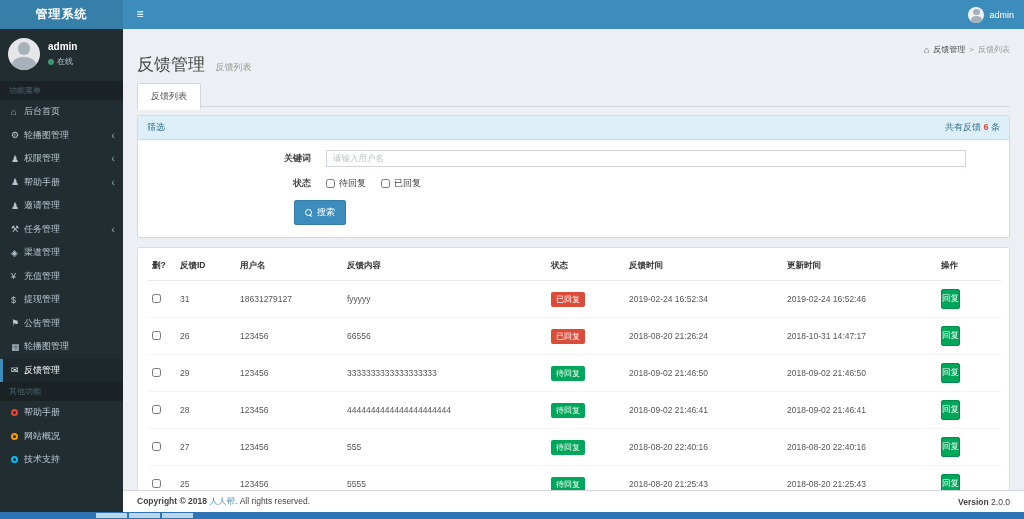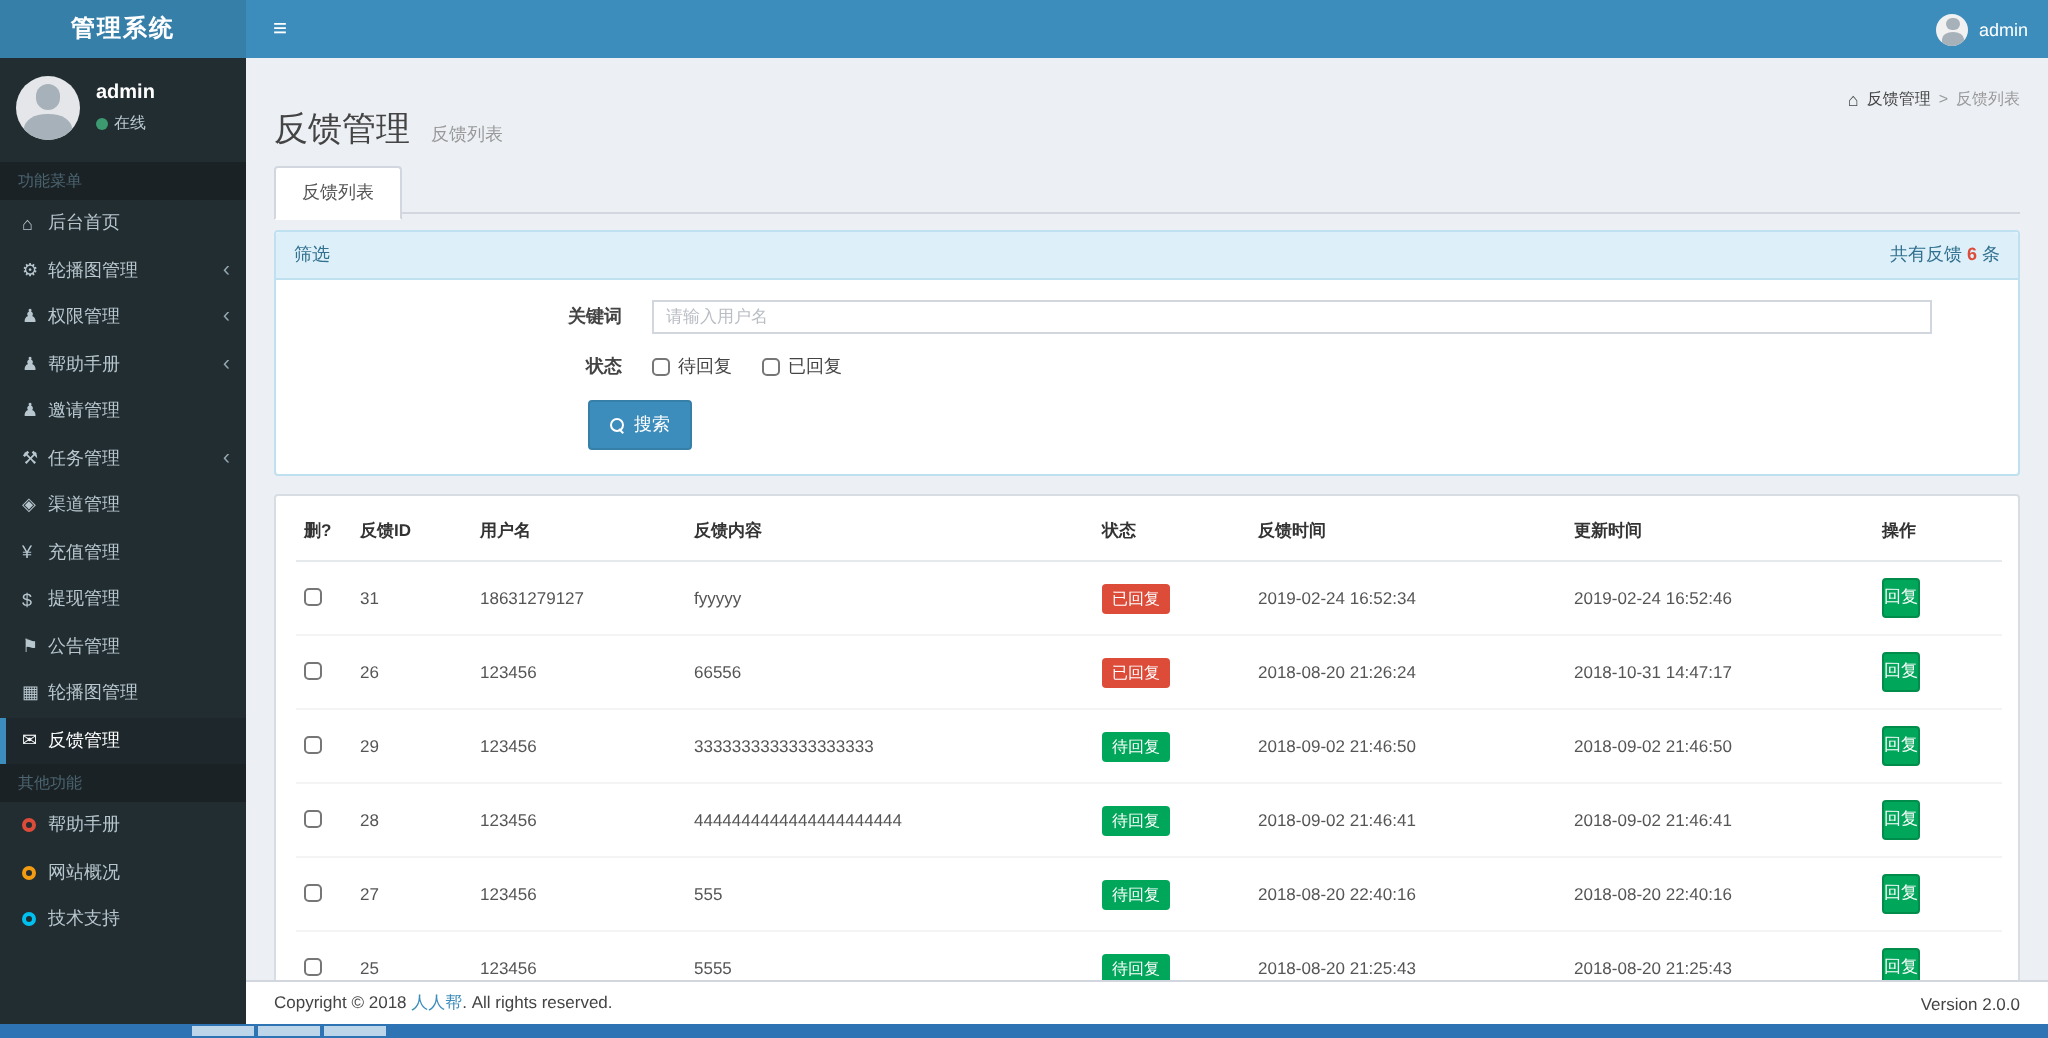--- a/index.html
+++ b/index.html
@@ -108,21 +108,21 @@
   .badge[data-variant="pending"] { background: #00a65a; }
   .reply-btn { background: #00a65a; border: 1px solid #008d4c; color: #fff; font-size: 8.5px; padding: 3px 0; border-radius: 2px; cursor: pointer; }
   .delete-row td { border-bottom: none; padding: 10px 4px 2px; }
   .delete-btn { background: #dd4b39; border: 1px solid #d73925; color: #fff; font-size: 8.5px; padding: 5px 9px; border-radius: 2px; cursor: pointer; }
   
   .footer {
     position: absolute; left: 123px; top: 490px; width: 901px; height: 22px;
     background: #fff; border-top: 1px solid #d2d6de; font-size: 8.5px; color: #444;
     display: flex; justify-content: space-between; align-items: center; padding: 0 14px; z-index: 4;
   }
-  .bold { font-weight: normal; }
+  .bold { font-weight: bold; }
   .brand-link { color: #3c8dbc; text-decoration: none; cursor: pointer; }
   
   .bottom-strip { position: absolute; left: 0; top: 512px; width: 1024px; height: 7px; background: #2e74b5; }
   .strip-seg { position: absolute; top: 1px; height: 5px; background: #bdd5e9; }
 </style>
 </head>
 <body>
 
 <div class="logo">管理系统</div>
 

